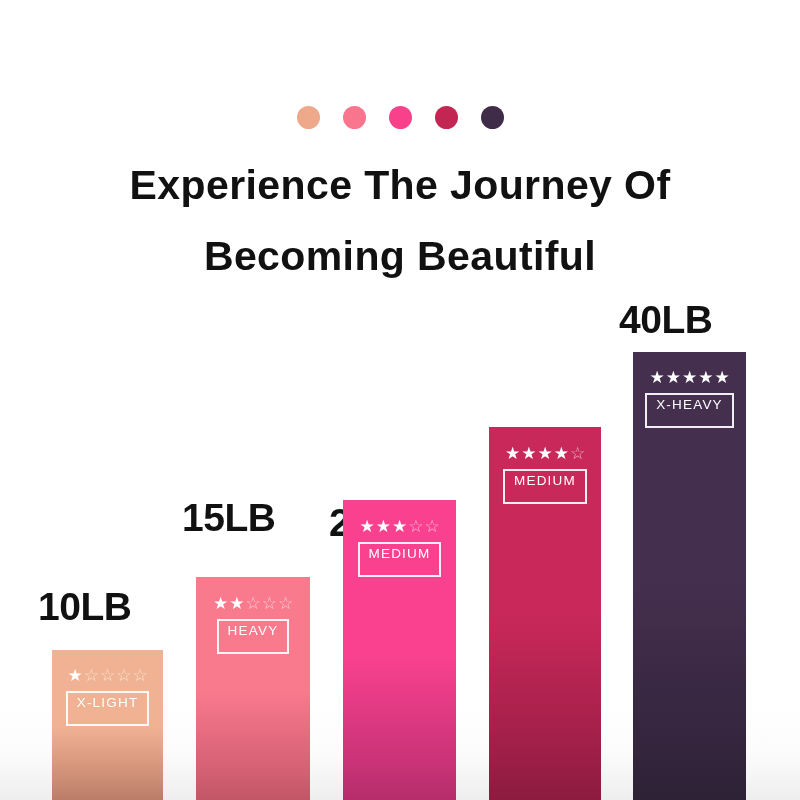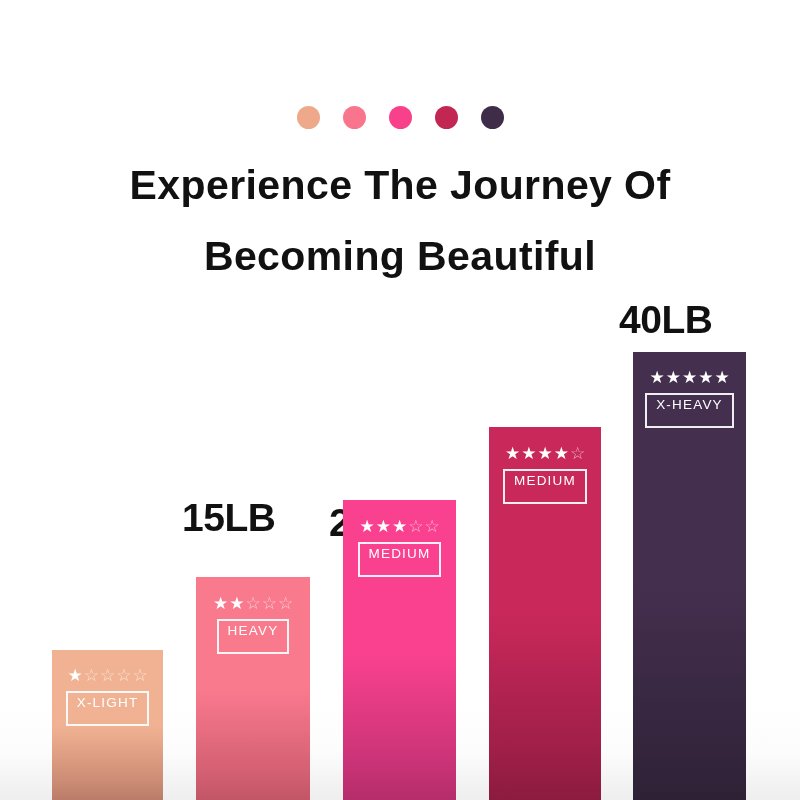--- a/index.html
+++ b/index.html
@@ -144,20 +144,21 @@
       <span class="dot" style="background: rgb(62, 44, 72);"></span>
     </div>
 
   <div class="heading">
     <span class="line">Experience The Journey Of</span>
     <span class="line">Becoming Beautiful</span>
   </div>
 
   <div class="chart">
       <div class="bar-group" style="left: 52px; width: 111px; height: 800px;">
+        <div class="weight-label" style="top: 585px;">10LB</div>
         <div class="bar" style="height: 150px; background: linear-gradient(rgb(240, 178, 147) 0%, rgb(240, 178, 147) 50%, rgb(207, 138, 116) 100%);">
           <div class="bar-shade"></div>
           <div class="bar-inner" style="top: 17px;">
             <div class="stars">
               <span class="star">★</span>
               <span class="star empty">☆</span>
               <span class="star empty">☆</span>
               <span class="star empty">☆</span>
               <span class="star empty">☆</span>
             </div>

